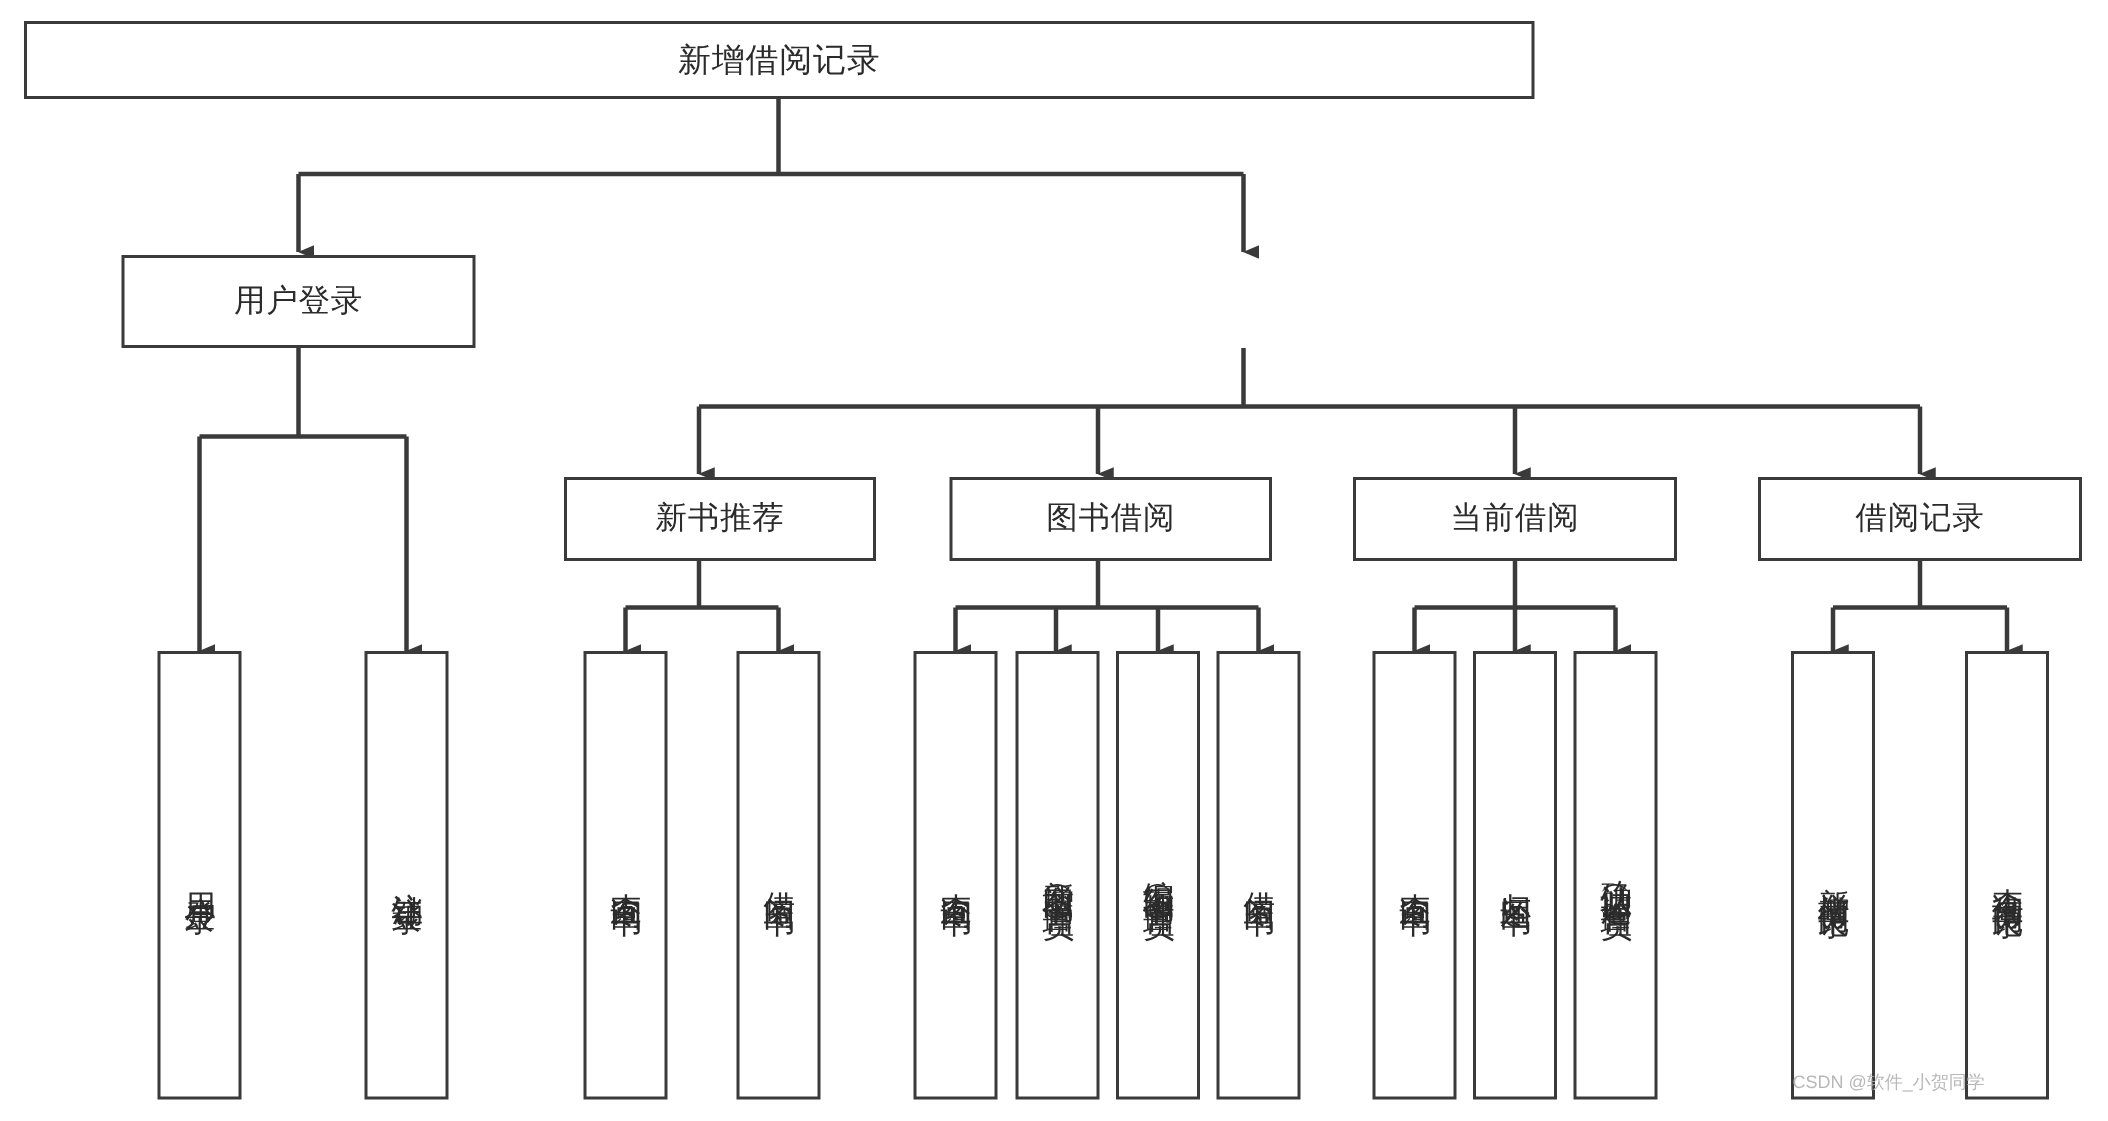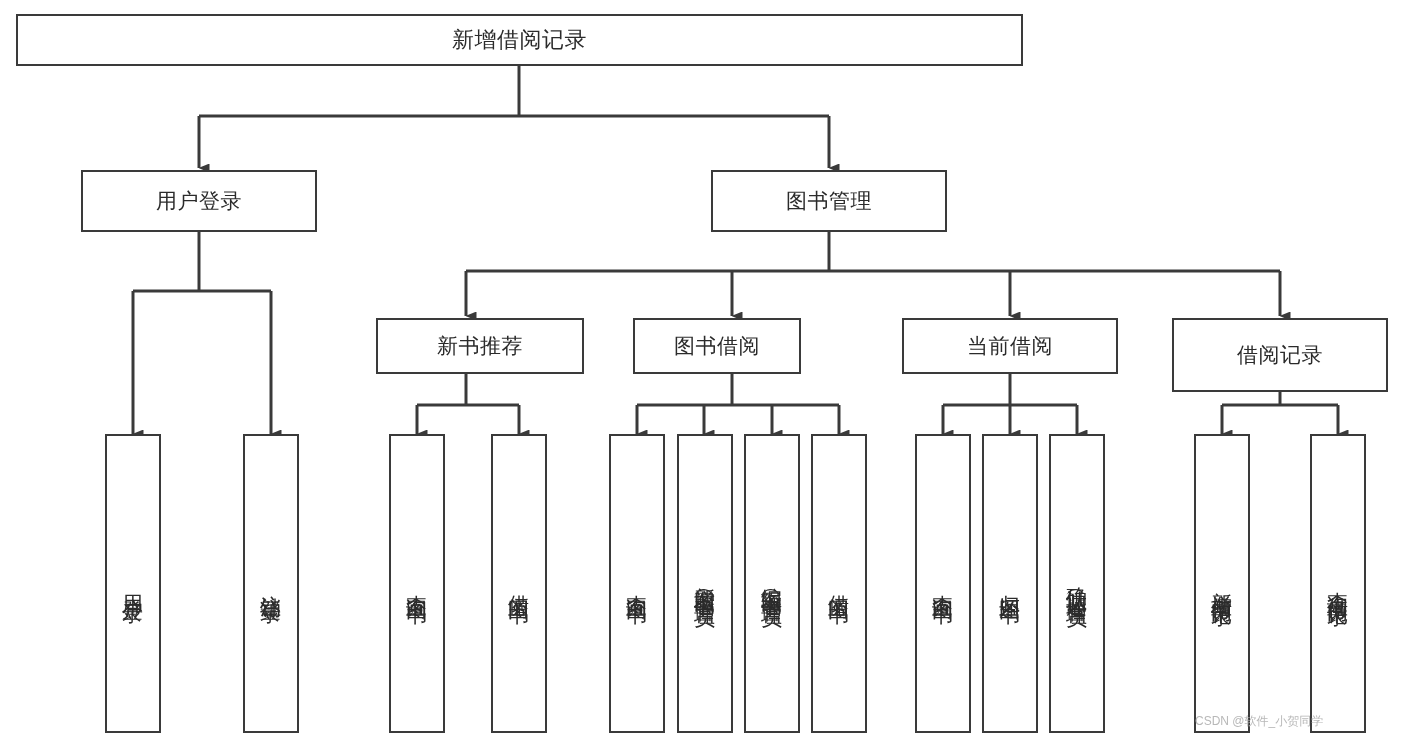--- a/index.html
+++ b/index.html
@@ -125,34 +125,31 @@
     </g>
   </svg>
 
   <div class="node-box root horizontal" style="left:16px; top:14px; width:1007px; height:52px;">
     <span class="node-label">新增借阅记录</span>
   </div>
 
   <div class="node-box horizontal" style="left:81px; top:170px; width:236px; height:62px;">
     <span class="node-label">用户登录</span>
   </div>
-  <div class="node-box horizontal" style="left:711px; top:170px; width:236px; height:62px;">
-    <span class="node-label">图书管理</span>
-  </div>
 
   <div class="node-box horizontal" style="left:376px; top:318px; width:208px; height:56px;">
     <span class="node-label">新书推荐</span>
   </div>
-  <div class="node-box horizontal" style="left:633px; top:318px; width:168px; height:56px;">
+  <div class="node-box horizontal" style="left:633px; top:318px; width:215px; height:56px;">
     <span class="node-label">图书借阅</span>
   </div>
   <div class="node-box horizontal" style="left:902px; top:318px; width:216px; height:56px;">
     <span class="node-label">当前借阅</span>
   </div>
-  <div class="node-box horizontal" style="left:1172px; top:318px; width:216px; height:74px;">
+  <div class="node-box horizontal" style="left:1172px; top:318px; width:216px; height:56px;">
     <span class="node-label">借阅记录</span>
   </div>
 
   <div class="node-box vertical" style="left:105px; top:434px; width:56px; height:299px;">
     <span class="node-label">用户登录</span>
   </div>
   <div class="node-box vertical" style="left:243px; top:434px; width:56px; height:299px;">
     <span class="node-label">注销登录</span>
   </div>
 

